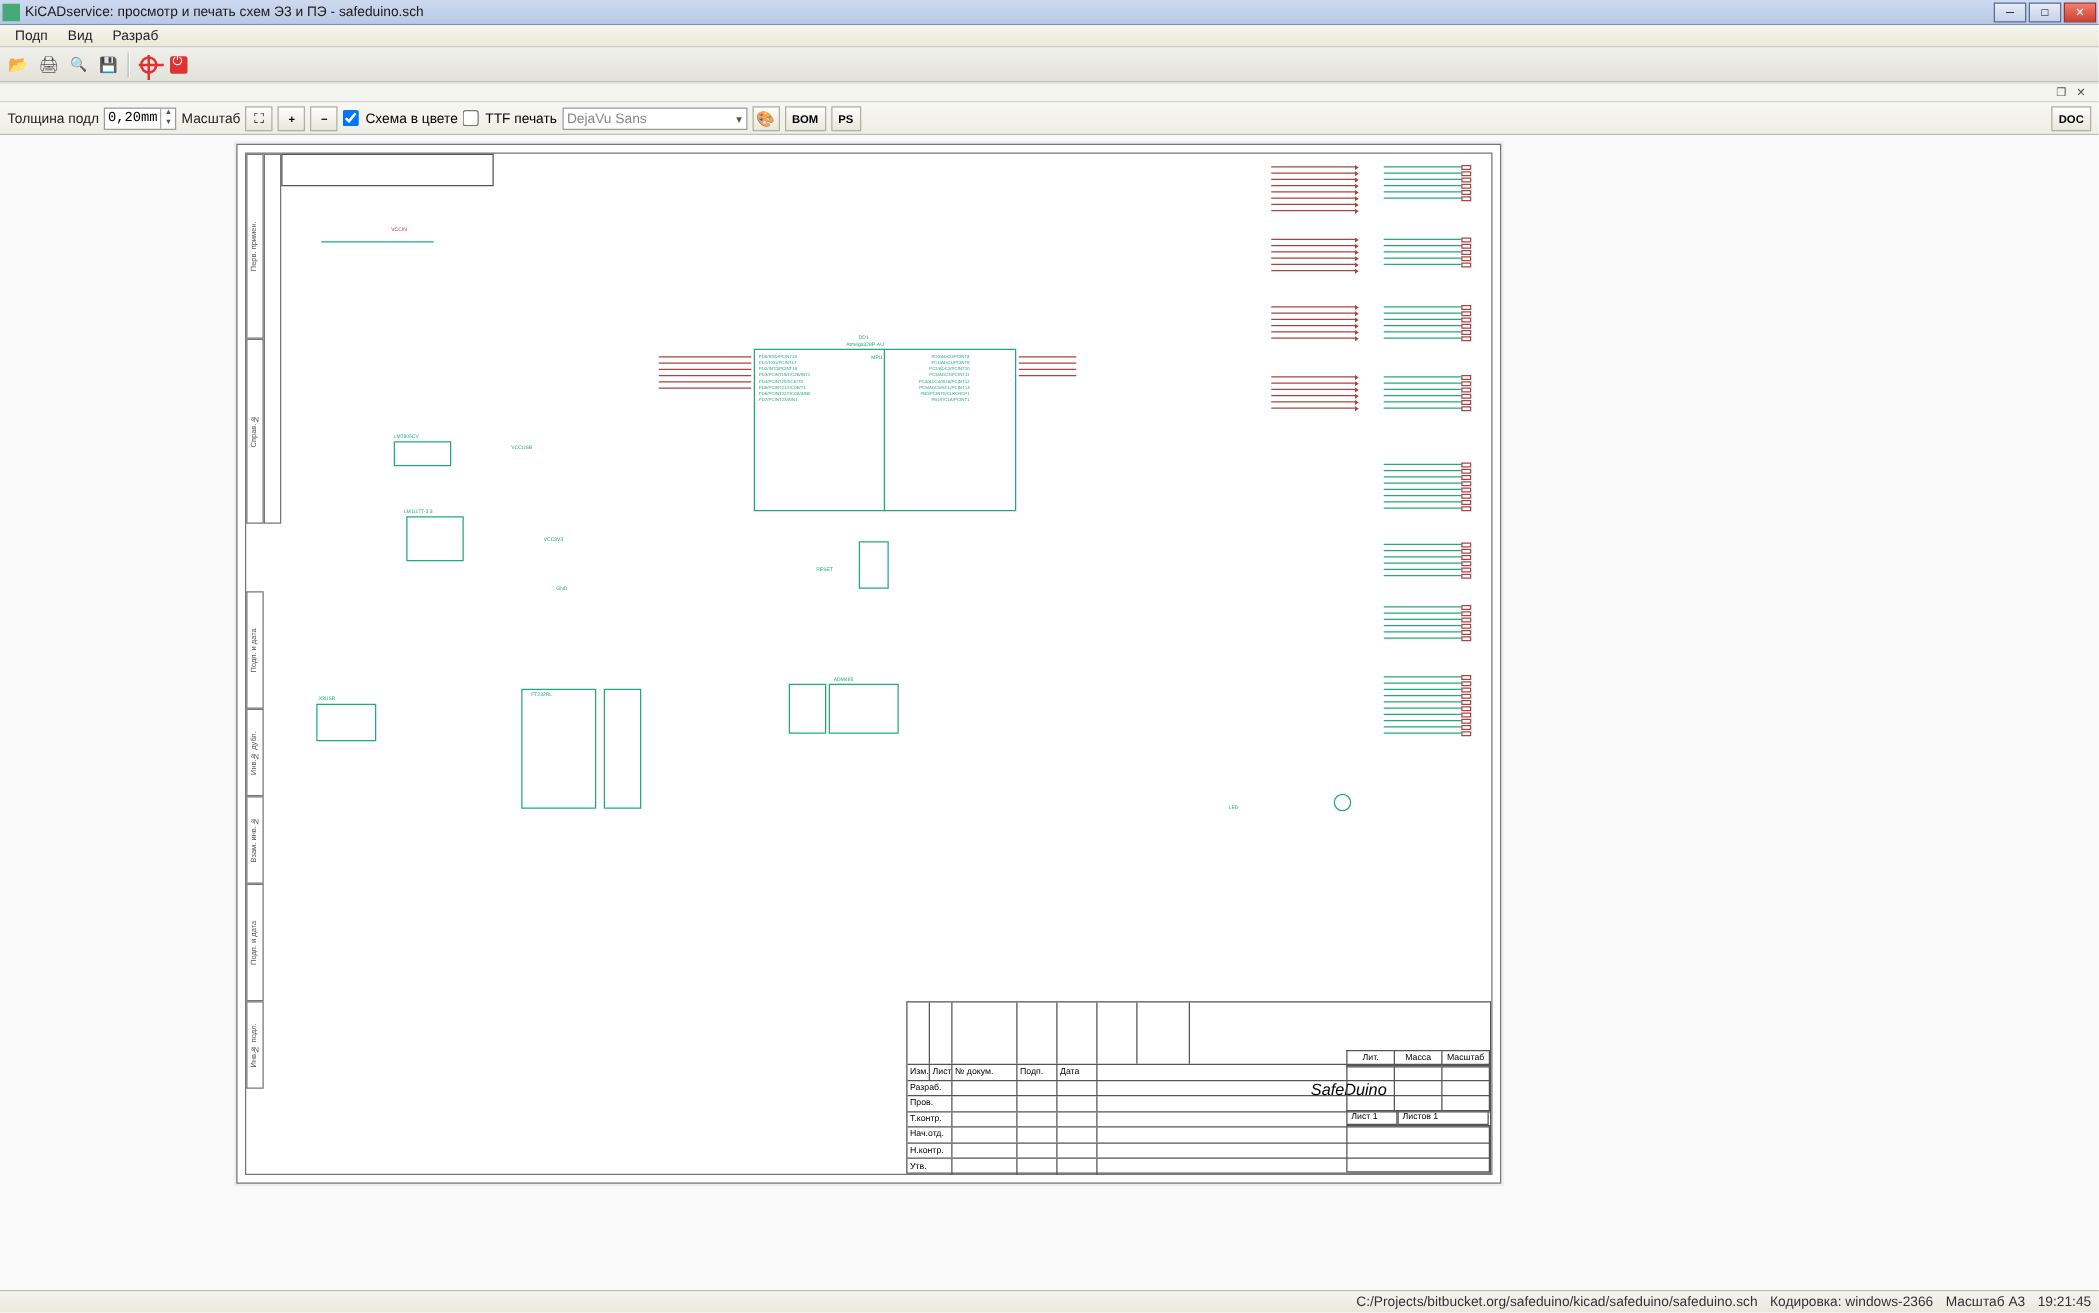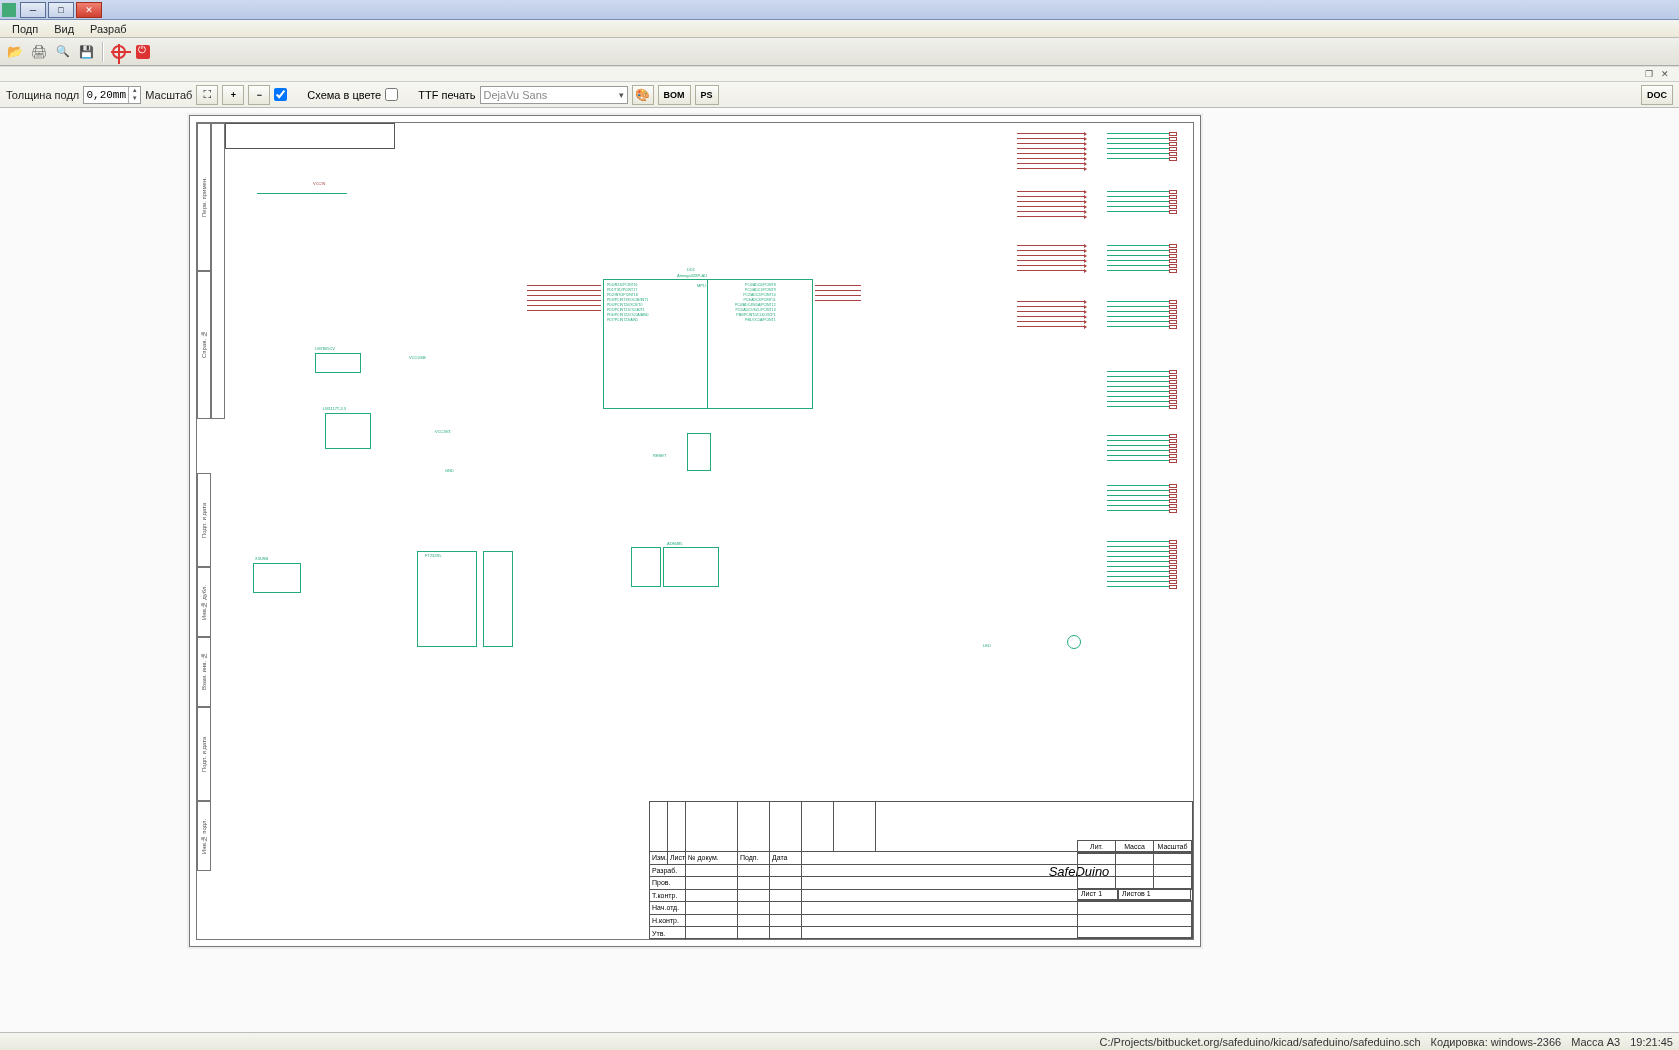--- a/index.html
+++ b/index.html
@@ -27,37 +27,37 @@
 .innerframe-head .ibtn { width: 12px; height: 12px; font-size: 9px; color: #555; margin-left: 4px; cursor: default; }
 
 
 .toolbar-opts { height: 26px; background: linear-gradient(#f7f7f2,#efeee6); display: flex; align-items: center; padding: 2px 6px; gap: 4px; border-bottom: 1px solid #bbb; position: relative; }
 .toolbar-opts .lbl { font-size: 11px; color: #222; }
 .spin { display: inline-flex; align-items: center; border: 1px solid #9a9a9a; background: #fff; height: 18px; }
 .spin input { width: 44px; border: none; padding: 1px 2px; font-size: 11px; text-align: center; outline: none; font-family: Liberation Mono, monospace; }
 .spin .spinbtns { display: flex; flex-direction: column; width: 12px; height: 16px; }
 .spin .spinbtns div { flex: 1; font-size: 6px; line-height: 7px; text-align: center; border-left: 1px solid #aaa; color: #555; }
 .sbtn { width: 22px; height: 20px; border: 1px solid #b0b0a0; background: linear-gradient(#fdfdfb,#e8e8dc); display: flex; align-items: center; justify-content: center; font-size: 9px; }
-.chk { display: flex; align-items: center; gap: 20px; }
+.chk { display: flex; align-items: center; gap: 5px; }
 .chk input { width: 13px; height: 13px; }
 .combo { width: 148px; height: 18px; border: 1px solid #9a9a9a; background: #fff; display: flex; align-items: center; padding: 0 3px; font-size: 11px; position: relative; color: #888; }
 .combo::after { content: "▾"; position: absolute; right: 3px; color: #555; font-size: 9px; }
 .textbtn { height: 20px; padding: 0 5px; border: 1px solid #b0b0a0; background: linear-gradient(#fdfdfb,#e8e8dc); font-size: 9px; font-weight: bold; display: flex; align-items: center; }
 .doc-btn { position: absolute; right: 6px; }
 
 
 .schematic-area { position: relative; height: calc(100% - 20px - 18px - 28px - 16px - 26px - 18px); background: #fafafa; overflow: hidden; }
 .sheet { position: absolute; left: 190px; top: 8px; width: 1010px; height: 830px; background: #fff; outline: 1px solid #777; box-shadow: 0 0 0 3px #eee; }
 .sheet-inner { position: absolute; inset: 6px; border: 1px solid #777; }
 
 
 .sidebox { position: absolute; left: 0; width: 14px; border: 1px solid #777; writing-mode: vertical-rl; transform: rotate(180deg); font-size: 6px; color: #555; text-align: center; display: flex; align-items: center; justify-content: center; }
 
 
-.titleblock { position: absolute; right: 0; bottom: 0; width: 544px; height: 138px; border: 1px solid #555; background: #fff; }
+.titleblock { position: absolute; right: 0; bottom: 0; width: 468px; height: 138px; border: 1px solid #555; background: #fff; }
 .titleblock .row { display: flex; border-bottom: 1px solid #555; height: 12.5px; }
 .titleblock .cell { border-right: 1px solid #555; font-size: 7px; padding: 1px 2px; display: flex; align-items: center; }
 .titleblock .big { position: absolute; right: 0; top: 50px; width: 226px; height: 38px; display: flex; align-items: center; justify-content: center; font-size: 13px; font-style: italic; }
 .titleblock .top-right { position: absolute; right: 0; top: 36px; width: 115px; display: flex; height: 13px; }
 .titleblock .top-right div { flex: 1; border: 1px solid #555; border-right: none; font-size: 7px; text-align: center; line-height: 11px; }
 .titleblock .top-right div:last-child { border-right: 1px solid #555; }
 .titleblock .listrow { position: absolute; right: 0; bottom: 38px; width: 115px; height: 12px; display: flex; }
 .titleblock .listrow div { border: 1px solid #555; font-size: 7px; padding: 1px 3px; }
 .ic { position: absolute; border: 1px solid #2a7; background: #fff; }
 .lbl-tiny { position: absolute; font-size: 4px; color: #2a7; }
@@ -88,20 +88,21 @@
 .ico-zoom-fit::before { content: "⛶"; font-size: 11px; }
 .ico-zoom-in::before { content: "+"; font-weight: bold; }
 .ico-zoom-out::before { content: "−"; font-weight: bold; }
 .ico-palette::before { content: "🎨"; font-size: 12px; }
 </style>
 </head>
 <body>
 
 <div class="titlebar">
   <div class="appicon"></div>
+  <div class="title">KiCADservice: просмотр и печать схем Э3 и ПЭ - safeduino.sch</div>
   <div class="winbtns">
     <div class="winbtn">─</div>
     <div class="winbtn">□</div>
     <div class="winbtn close">✕</div>
   </div>
 </div>
 
 <div class="menubar">
   <div class="menuitem">Подп</div>
   <div class="menuitem">Вид</div>
@@ -676,15 +677,15 @@
         <div style="position:absolute;right:0;bottom:0;width:115px;height:38px;border:1px solid #555"></div>
       </div>
 
     </div>
   </div>
 </div>
 
 <div class="statusbar">
   <span>C:/Projects/bitbucket.org/safeduino/kicad/safeduino/safeduino.sch</span>
   <span>Кодировка: windows-2366</span>
-  <span>Масса A3</span>
+  <span>Масштаб A3</span>
   <span>19:21:45</span>
 </div>
 
 </body></html>

